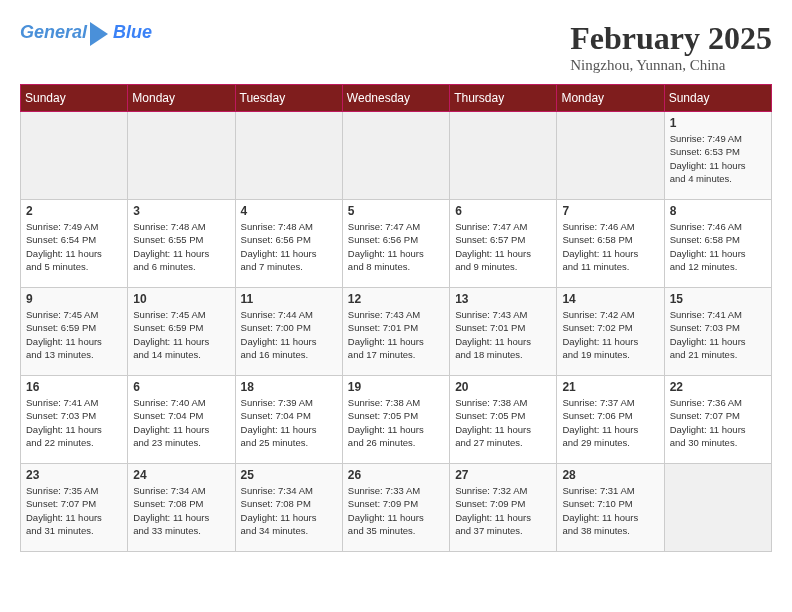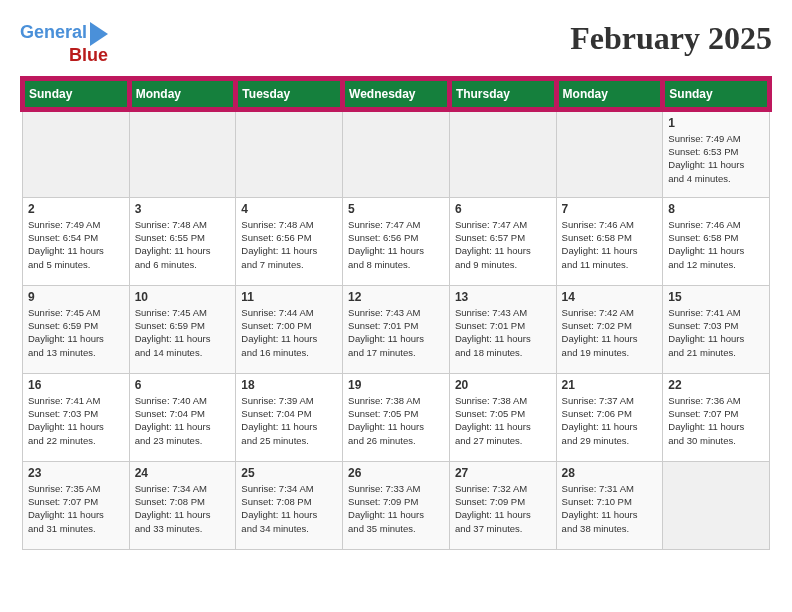--- a/index.html
+++ b/index.html
@@ -49,27 +49,27 @@
     .location {
       font-size: 15px;
       color: #555;
     }
     .calendar-table {
       width: 100%;
       border-collapse: collapse;
       font-size: 11px;
     }
     .calendar-table th {
-      background-color: #15803d;
+      background-color: #7f1d1d;
       color: #fff;
       padding: 6px 4px;
       text-align: left;
       font-size: 12px;
-      font-weight: bold;
-      border: 5px solid #be185d;
+      font-weight: normal;
+      border: 1px solid #be185d;
     }
     .calendar-table td {
       border: 1px solid #ccc;
       vertical-align: top;
       padding: 4px 5px;
       height: 88px;
       width: 107px;
       background: #fff;
     }
     .calendar-table tr:nth-child(odd) td {
@@ -92,30 +92,31 @@
     }
     .empty-cell {
       background: #f0f0f0 !important;
     }
   </style>
 </head>
 <body>
 
 <div class="header-area">
   <div class="logo">
-    <div style="display:flex;flex-direction:column;align-items:flex-end;">
+    <div style="display:flex;flex-direction:row;align-items:center;font-style:italic;">
       <div style="display:flex;align-items:center;">
         <span class="logo-text"><span>General</span></span>
         <div class="logo-arrow"></div>
       </div>
-      <span class="logo-text" style="color:#b91c1c;margin-left:16px;">Blue</span>
+      <span class="logo-text" style="color:#3b82f6;margin-left:5px;">Blue</span>
     </div>
   </div>
   <div class="title-area">
     <div class="month-title">February 2025</div>
+    <div class="location">Ningzhou, Yunnan, China</div>
   </div>
 </div>
 
 <table class="calendar-table">
   <thead>
     <tr>
     <th>Sunday</th>
         <th>Monday</th>
         <th>Tuesday</th>
         <th>Wednesday</th>

